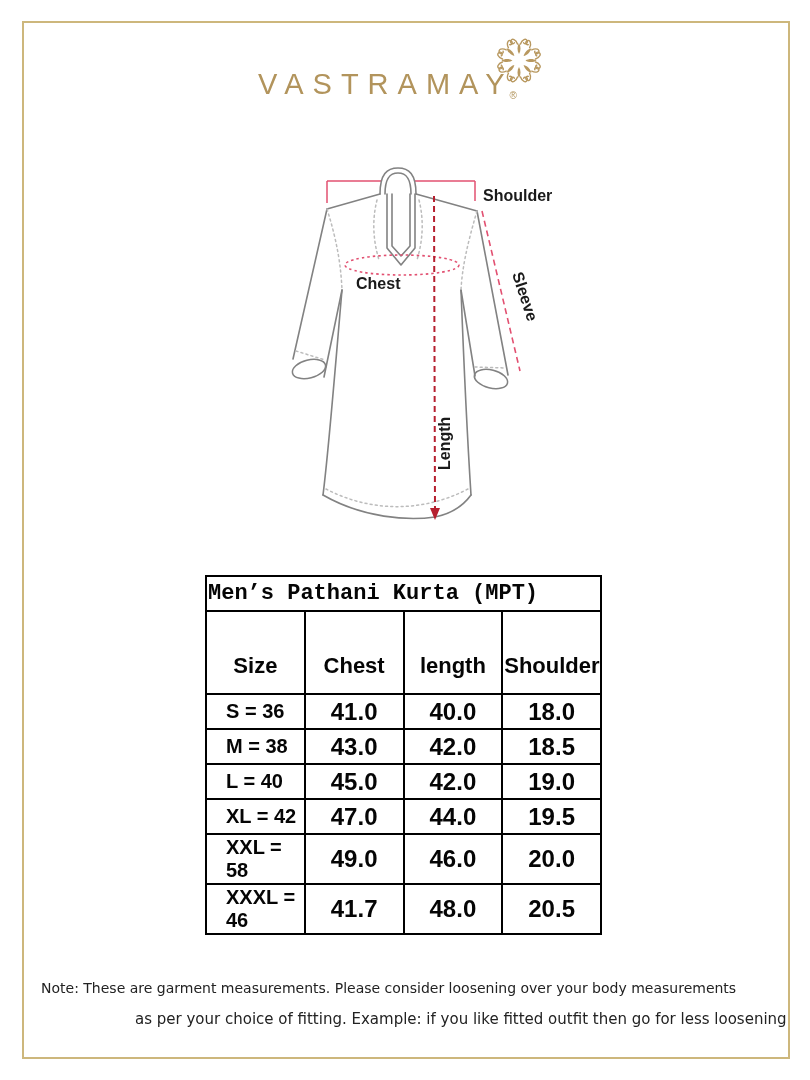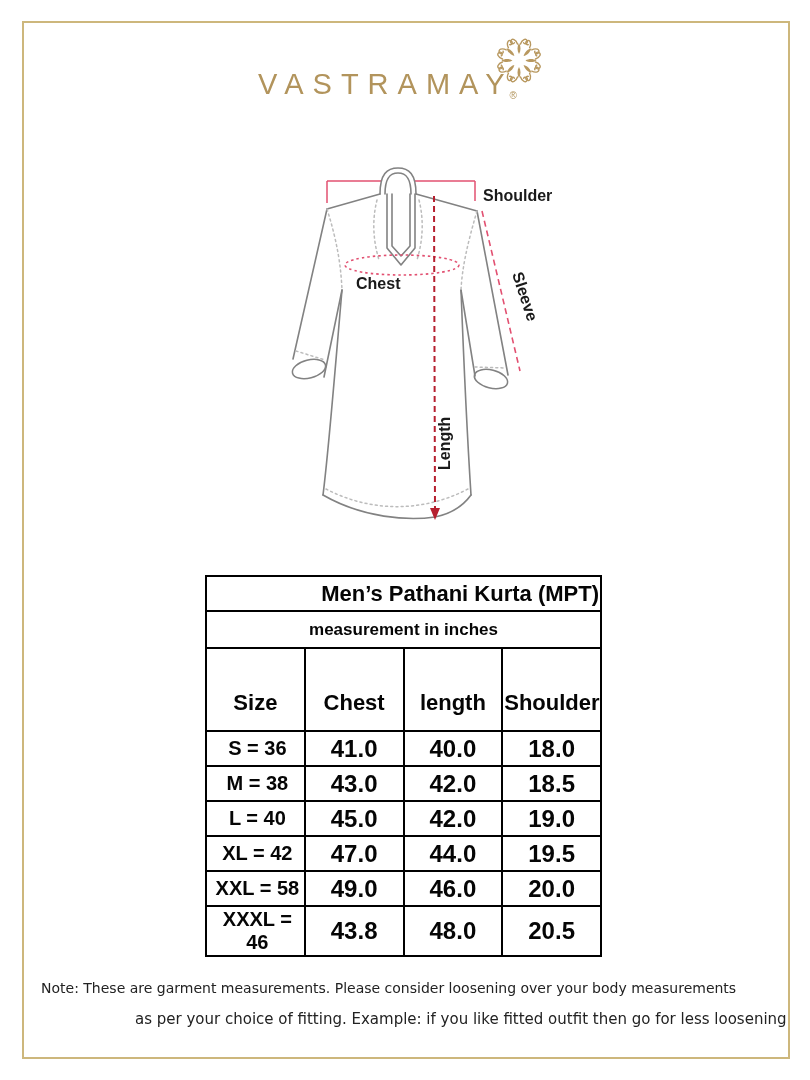--- a/index.html
+++ b/index.html
@@ -33,24 +33,24 @@
   table.size-table{
     position:absolute;left:205px;top:575px;width:397px;
     border-collapse:collapse;table-layout:fixed;
     color:#050505;font-weight:bold;background:#fff;
   }
   table.size-table td{border:2px solid #000;overflow:hidden;}
   td.c-size{width:100px;}
   td.c-chest{width:100px;}
   td.c-length{width:97px;}
   td.c-shoulder{width:100px;}
-  .t-title{height:31px;text-align:right;font-size:22px;}
+  .t-title{height:31px;text-align:left;font-size:22px;font-family:Liberation Mono, monospace;}
   .t-sub{height:33px;text-align:center;font-size:17px;}
   .t-head{height:66px;vertical-align:bottom;text-align:center;font-size:22px;padding-bottom:14px;}
-  .t-size{height:31px;text-align:center;padding-left:5px;font-size:20px;}
+  .t-size{height:31px;text-align:left;padding-left:19px;font-size:20px;}
   .t-num{height:31px;text-align:center;font-size:24px;}
   
   .note-line1{
     position:absolute;left:41px;top:980px;white-space:nowrap;
     font-family:"DejaVu Sans","Liberation Sans",sans-serif;
     font-size:14px;color:#222;
   }
   .note-line2{
     position:absolute;left:135px;top:1010px;white-space:nowrap;
     font-family:"DejaVu Sans","Liberation Sans",sans-serif;
@@ -139,23 +139,20 @@
     <text transform="translate(244,126) rotate(72)">Sleeve</text>
     <text transform="translate(182,322) rotate(-90)">Length</text>
   </svg>
 
   <table class="size-table">
     <tbody>
         <tr>
       <td class="t-title" colspan="4">Men’s Pathani Kurta (MPT)</td>
     </tr>
     <tr>
-      <td class="t-sub" colspan="4">measurement in inches</td>
-    </tr>
-    <tr>
       <td class="t-head c-size">Size</td>
       <td class="t-head c-chest">Chest</td>
       <td class="t-head c-length">length</td>
       <td class="t-head c-shoulder">Shoulder</td>
     </tr>
     <tr>
       <td class="t-size">S = 36</td>
       <td class="t-num">41.0</td>
       <td class="t-num">40.0</td>
       <td class="t-num">18.0</td>
@@ -179,21 +176,21 @@
       <td class="t-num">19.5</td>
     </tr>
     <tr>
       <td class="t-size">XXL = 58</td>
       <td class="t-num">49.0</td>
       <td class="t-num">46.0</td>
       <td class="t-num">20.0</td>
     </tr>
     <tr>
       <td class="t-size">XXXL = 46</td>
-      <td class="t-num">43.8</td>
+      <td class="t-num">41.7</td>
       <td class="t-num">48.0</td>
       <td class="t-num">20.5</td>
     </tr>
   </tbody>
     </table>
 
   <div class="note-line1">Note: These are garment measurements. Please consider loosening over your body measurements</div>
   <div class="note-line2">as per your choice of fitting. Example: if you like fitted outfit then go for less loosening</div>
 
 </div>

